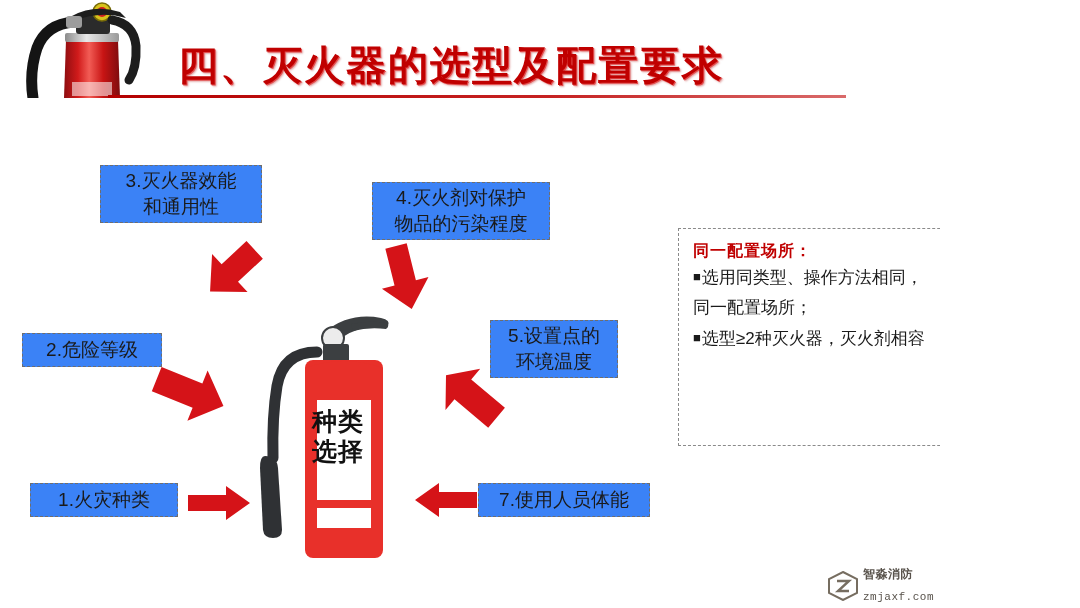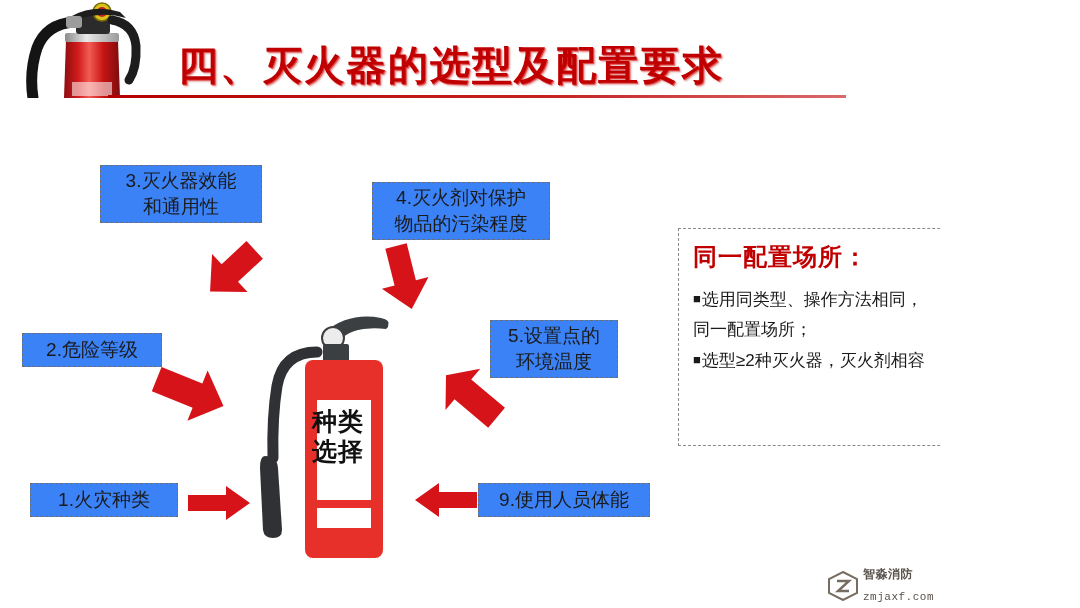--- a/index.html
+++ b/index.html
@@ -80,23 +80,22 @@
     top: 228px;
     width: 322px;
     height: 218px;
     border: 1.5px dashed #8a8a8a;
     background: #ffffff;
     box-sizing: border-box;
     padding: 12px 14px 10px 14px;
   }
   #note-title {
     color: #c00000;
-    font-size: 24px;
+    font-size: 16px;
     font-weight: bold;
-    margin-bottom: 11px;
     letter-spacing: 1px;
   }
   .note-line {
     color: #1a1a1a;
     font-size: 17px;
     line-height: 30px;
     white-space: pre-line;
   }
   .note-line .bullet {
     font-size: 13px;
@@ -216,21 +215,21 @@
   <div id="title-rule"></div>
 
   <div class="dbox" id="box3">3.灭火器效能
 和通用性</div>
   <div class="dbox" id="box4">4.灭火剂对保护
 物品的污染程度</div>
   <div class="dbox" id="box2">2.危险等级</div>
   <div class="dbox" id="box5">5.设置点的
 环境温度</div>
   <div class="dbox" id="box1">1.火灾种类</div>
-  <div class="dbox" id="box6">9.使用人员体能</div>
+  <div class="dbox" id="box6">7.使用人员体能</div>
 
   <div class="arrow" id="arrow3">
     <svg width="72" height="66" viewBox="0 0 72 66">
       <g transform="rotate(47 36 33)">
         <path d="M24 2 L48 2 L48 36 L62 36 L36 63 L10 36 L24 36 Z" fill="#d51318"></path>
       </g>
     </svg>
   </div>
 
   <div class="arrow" id="arrow4">

